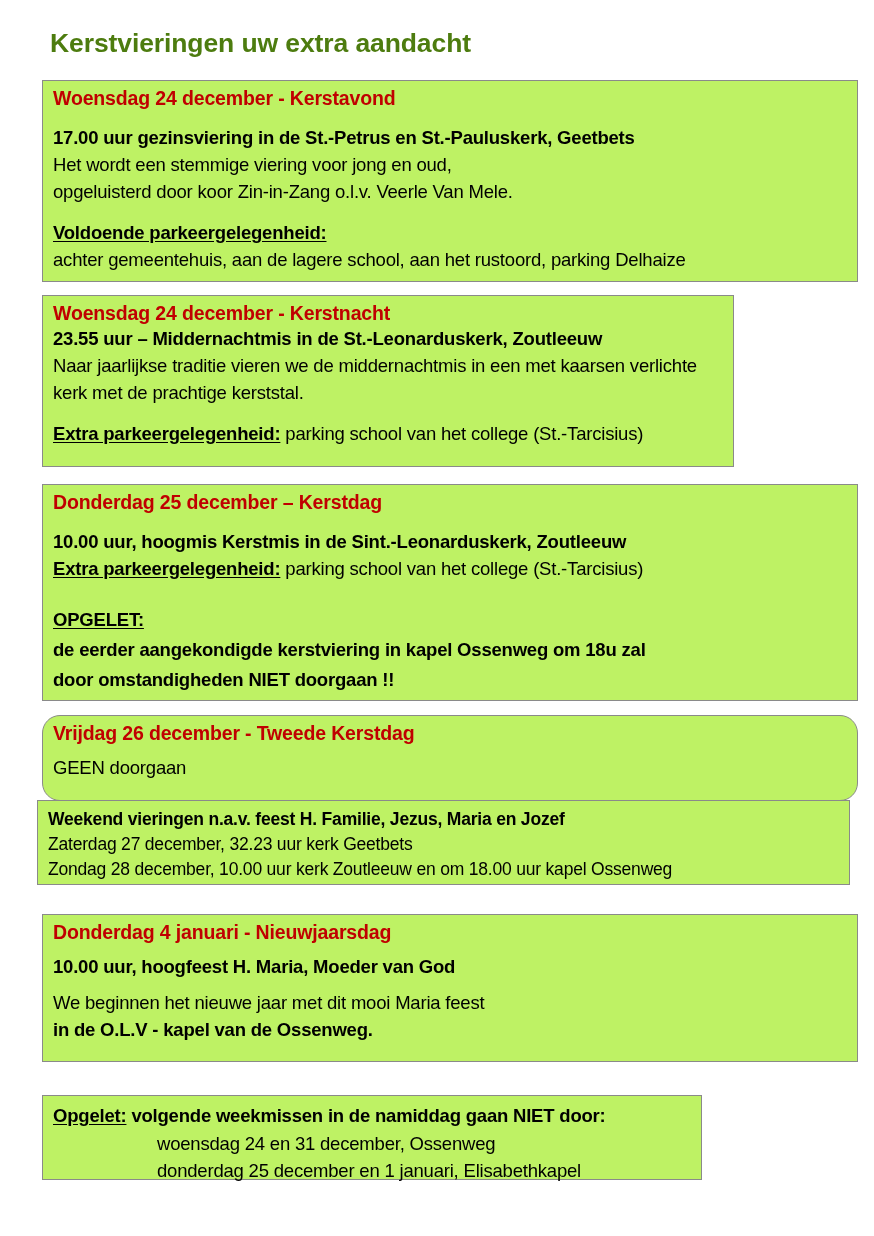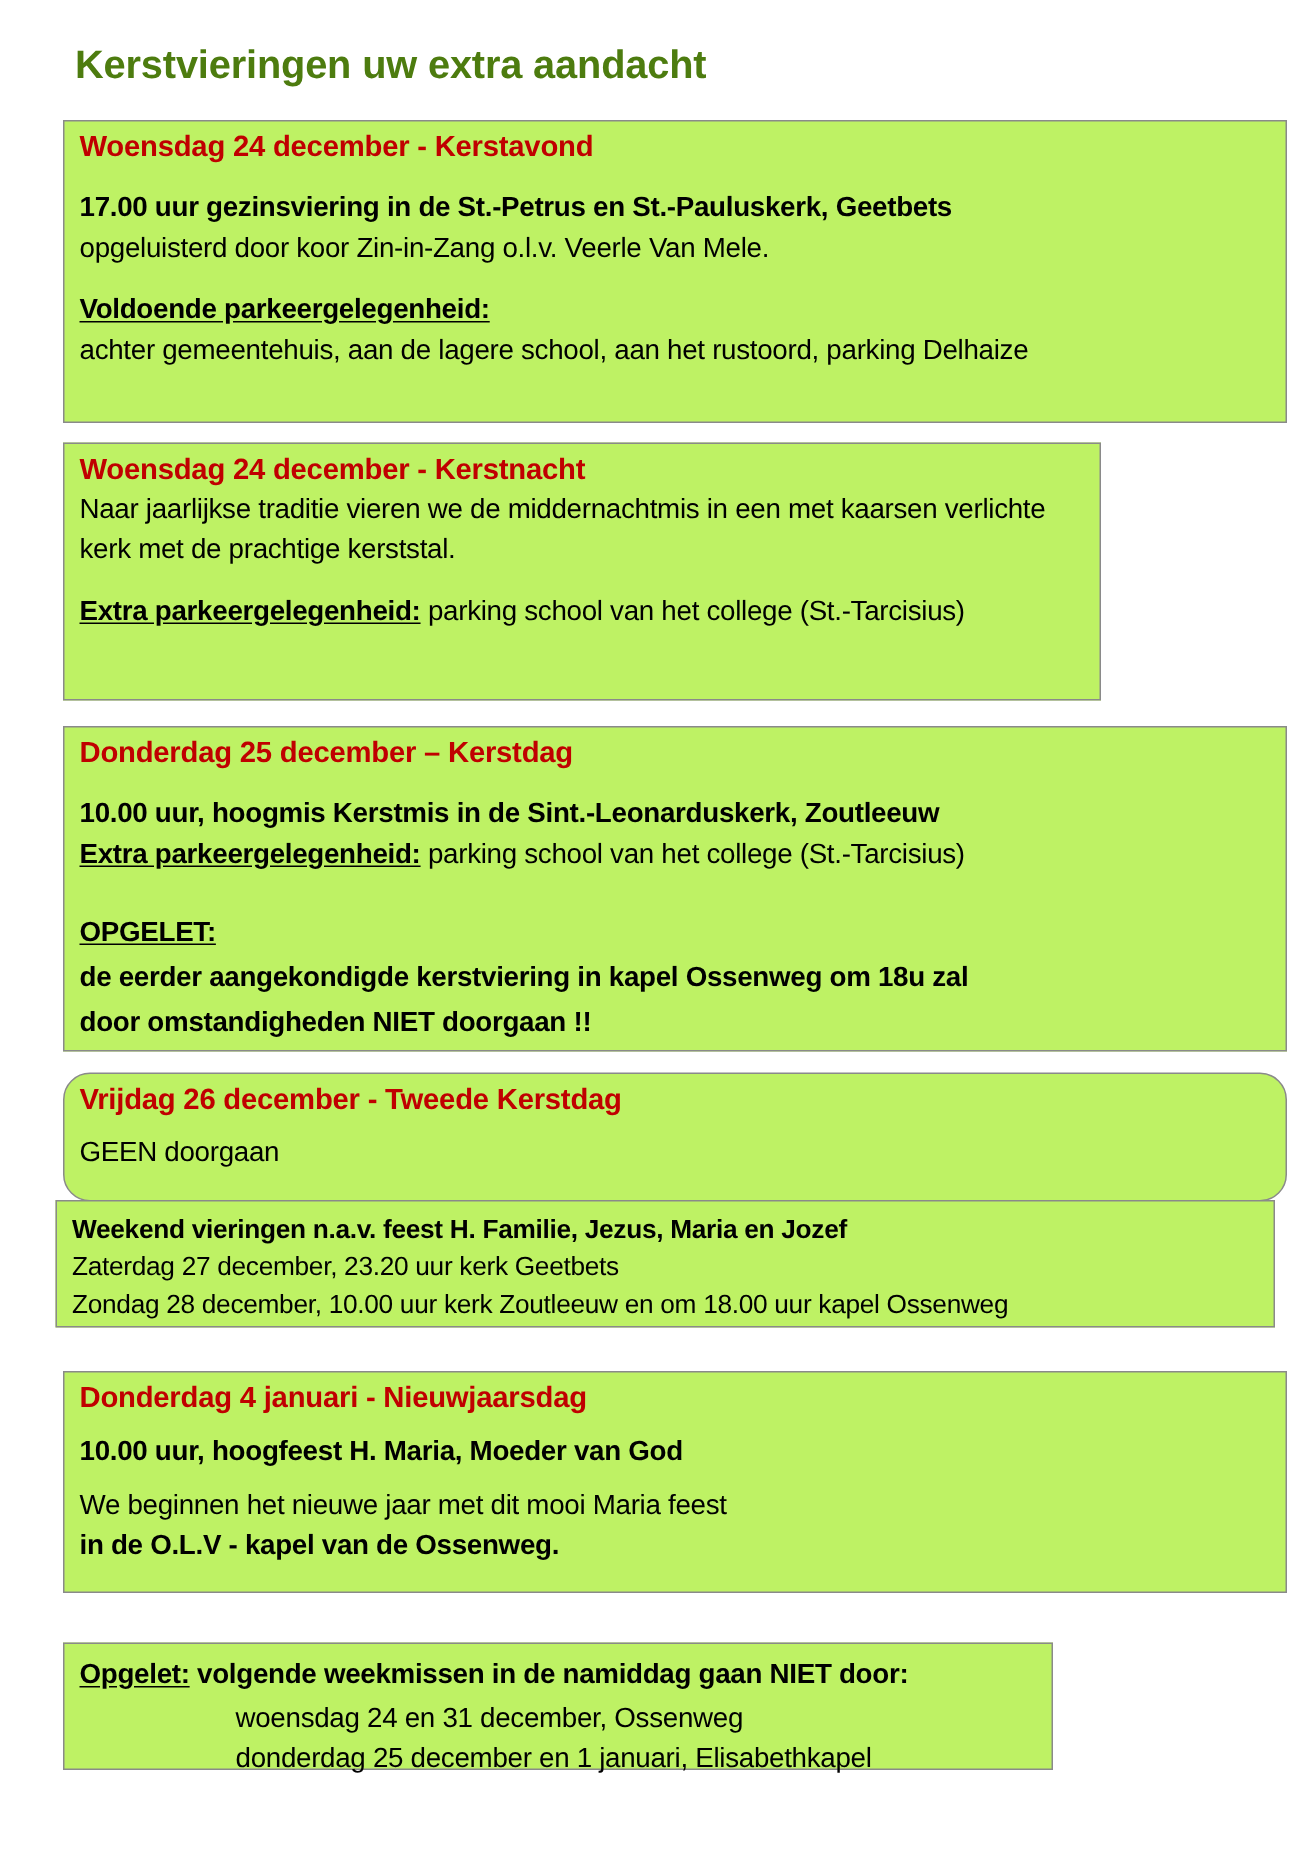--- a/index.html
+++ b/index.html
@@ -98,28 +98,30 @@
 <body>
 
 <div class="page">
 
   <div class="page-title">Kerstvieringen uw extra aandacht</div>
 
   <div class="box" id="box-kerstavond">
     <span class="line hd">Woensdag 24 december - Kerstavond</span>
     <div class="gap-md"></div>
     <span class="line b lh-normal">17.00 uur gezinsviering in de St.-Petrus en St.-Pauluskerk, Geetbets</span>
+    <span class="line n lh-normal">Het wordt een stemmige viering voor jong en oud,</span>
     <span class="line n lh-normal">opgeluisterd door koor Zin-in-Zang o.l.v. Veerle Van Mele.</span>
     <div class="gap-md"></div>
     <span class="line b u lh-normal">Voldoende parkeergelegenheid:</span>
     <span class="line n lh-normal">achter gemeentehuis, aan de lagere school, aan het rustoord, parking Delhaize</span>
   </div>
 
   <div class="box" id="box-kerstnacht">
     <span class="line hd">Woensdag 24 december - Kerstnacht</span>
+    <span class="line b lh-normal">23.55 uur – Middernachtmis in de St.-Leonarduskerk, Zoutleeuw</span>
     <span class="line n lh-normal">Naar jaarlijkse traditie vieren we de middernachtmis in een met kaarsen verlichte</span>
     <span class="line n lh-normal">kerk met de prachtige kerststal.</span>
     <div class="gap-md"></div>
     <div class="line lh-normal"><span class="b u">Extra parkeergelegenheid:</span><span class="n"> parking school van het college (St.-Tarcisius)</span></div>
   </div>
 
   <div class="box" id="box-kerstdag">
     <span class="line hd">Donderdag 25 december – Kerstdag</span>
     <div class="gap-md"></div>
     <span class="line b lh-normal">10.00 uur, hoogmis Kerstmis in de Sint.-Leonarduskerk, Zoutleeuw</span>
@@ -131,21 +133,21 @@
   </div>
 
   <div class="box" id="box-tweede">
     <span class="line hd">Vrijdag 26 december -  Tweede Kerstdag</span>
     <div class="gap-sm"></div>
     <span class="line n lh-normal">GEEN doorgaan</span>
   </div>
 
   <div class="box" id="box-weekend">
     <span class="line sm-b lh-tight">Weekend vieringen n.a.v. feest H. Familie, Jezus, Maria en Jozef</span>
-    <span class="line sm-n lh-tight">Zaterdag 27 december, 23.20 uur kerk Geetbets</span>
+    <span class="line sm-n lh-tight">Zaterdag 27 december, 32.23 uur kerk Geetbets</span>
     <span class="line sm-n lh-tight">Zondag 28 december, 10.00 uur kerk Zoutleeuw en om 18.00 uur kapel Ossenweg</span>
   </div>
 
   <div class="box" id="box-nieuwjaar">
     <span class="line hd">Donderdag 4 januari - Nieuwjaarsdag</span>
     <div class="gap-sm"></div>
     <span class="line b lh-normal">10.00 uur, hoogfeest H. Maria, Moeder van God</span>
     <div class="gap-sm"></div>
     <span class="line n lh-normal">We beginnen het nieuwe jaar met dit mooi Maria feest</span>
     <span class="line b lh-normal">in de O.L.V - kapel van de Ossenweg.</span>

